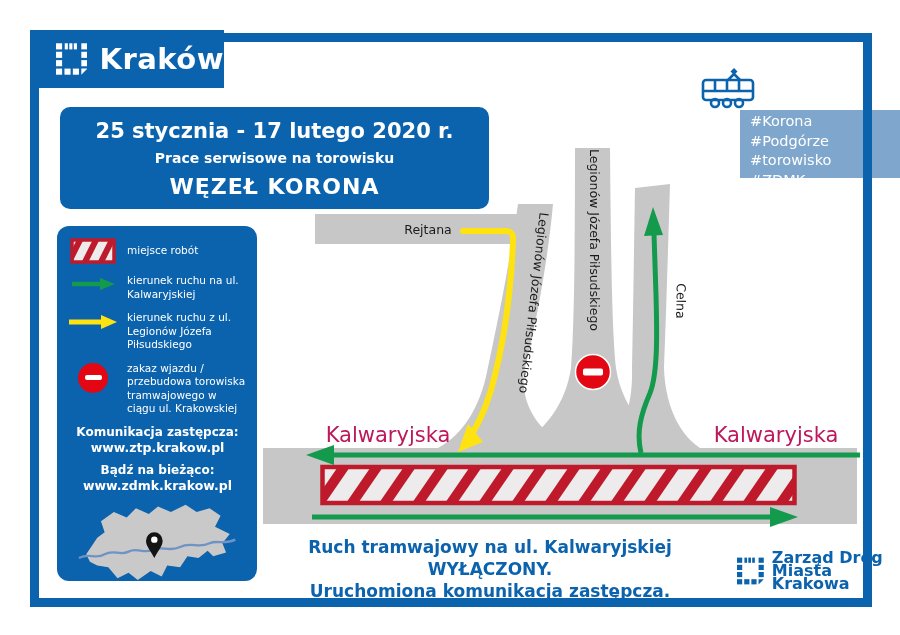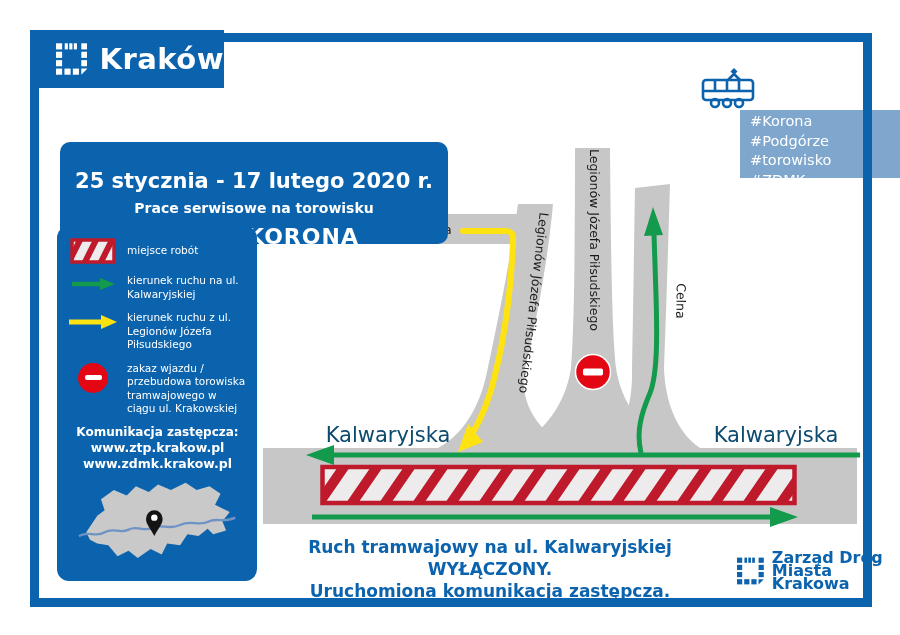--- a/index.html
+++ b/index.html
@@ -10,22 +10,22 @@
   
   #frame{left:30px;top:33px;width:842px;height:574px;border:9px solid #0c63ad;
          box-sizing:border-box;z-index:30;pointer-events:none;}
 
   
   #krakow-bar{left:30px;top:30px;width:194px;height:58px;background:#0c63ad;z-index:40;
               display:flex;align-items:center;gap:12px;padding-left:26px;box-sizing:border-box;}
   #krakow-bar .logotype{color:#fff;font-size:29px;font-weight:bold;letter-spacing:.5px;}
 
   
-  #title-box{left:60px;top:107px;width:388px;height:102px;background:#0c63ad;border-radius:10px;
-             z-index:40;color:#fff;text-align:center;box-sizing:border-box;padding-top:25px;margin-top:35px;}
+  #title-box{left:60px;top:107px;width:429px;height:102px;background:#0c63ad;border-radius:10px;
+             z-index:40;color:#fff;text-align:center;box-sizing:border-box;padding-top:10px;}
   #title-box .t1{font-size:21px;font-weight:bold;line-height:28px;}
   #title-box .t2{font-size:14px;font-weight:bold;line-height:27px;}
   #title-box .t3{font-size:22px;font-weight:bold;line-height:29px;letter-spacing:1px;}
 
   
   #hashtag-box{left:700px;top:110px;width:200px;height:68px;background:#7fa7ce;z-index:20;
                color:#fff;font-size:14.5px;line-height:19.5px;padding:2px 0 0 10px;box-sizing:border-box;margin-left:40px;}
   #tram{left:699px;top:66px;z-index:20;}
 
   
@@ -40,21 +40,21 @@
   .noentry .bar{width:17px;height:5px;background:#fff;border-radius:2px;}
   .contact{text-align:center;font-weight:bold;}
   .contact .h{font-size:12px;line-height:15px;margin-top:7px;}
   .contact .u{font-size:12.5px;line-height:16px;}
   #sidebar .mapwrap{margin-top:7px;display:flex;justify-content:center;}
 
   
   #diagram{left:0;top:0;z-index:10;}
   .roadlabel{position:absolute;z-index:15;color:#1b1b1b;font-size:12.5px;white-space:nowrap;}
   .rot{transform:translate(-50%,-50%) rotate(90deg);}
-  .big{font-size:21px;color:#0c4a6e;}
+  .big{font-size:21px;color:#be185d;}
   #lbl-legionow-left{left:534px;top:303px;transform:translate(-50%,-50%) rotate(96.5deg);}
   #lbl-legionow-mid{left:594px;top:240px;}
   #lbl-celna{left:681px;top:301px;transform:translate(-50%,-50%) rotate(91deg);}
   #lbl-rejtana{left:428px;top:229px;transform:translate(-50%,-50%);}
   #lbl-kalw-l{left:388px;top:435px;transform:translate(-50%,-50%);}
   #lbl-kalw-r{left:776px;top:435px;transform:translate(-50%,-50%);}
 
   
   #footer-note{left:255px;top:536px;width:470px;z-index:20;text-align:center;color:#0c63ad;
                font-weight:bold;font-size:17px;line-height:22px;}
@@ -189,20 +189,21 @@
       <span class="ic" style="padding-top:2px;">
         <span class="noentry">
             <span class="bar"></span>
           </span>
       </span>
       <span class="tx">zakaz wjazdu / przebudowa torowiska tramwajowego w ciągu ul. Krakowskiej</span>
     </div>
     <div class="contact">
       <div class="h">Komunikacja zastępcza:</div>
       <div class="u">www.ztp.krakow.pl</div>
+      <div class="h">Bądź na bieżąco:</div>
       <div class="u">www.zdmk.krakow.pl</div>
     </div>
     <div class="mapwrap">
       <svg width="176" height="92" viewBox="0 0 176 100">
         <path d="M10,58 L22,40 L30,34 L26,22 L40,12 L54,18 L64,8 L78,14 L88,6 L102,12 L118,4
                  L130,12 L144,8 L156,16 L150,28 L166,36 L158,46 L162,56 L148,60 L142,54 L132,62
                  L120,60 L112,72 L98,70 L92,82 L80,76 L66,86 L56,78 L44,84 L34,72 L22,70 L14,66 Z" fill="#c9c9c9"></path>
         <path d="M2,62 C14,56 20,64 30,58 C40,52 46,60 56,55 C66,50 72,58 82,53 C92,48 100,56 112,50
                  C124,44 132,52 144,46 C152,42 160,48 172,42" fill="none" stroke="#6f93c4" stroke-width="2.5"></path>
         <path d="M84,62 c-6,-11 -9,-13 -9,-19 a9,9 0 1 1 18,0 c0,6 -3,8 -9,19 z" fill="#141414"></path>

